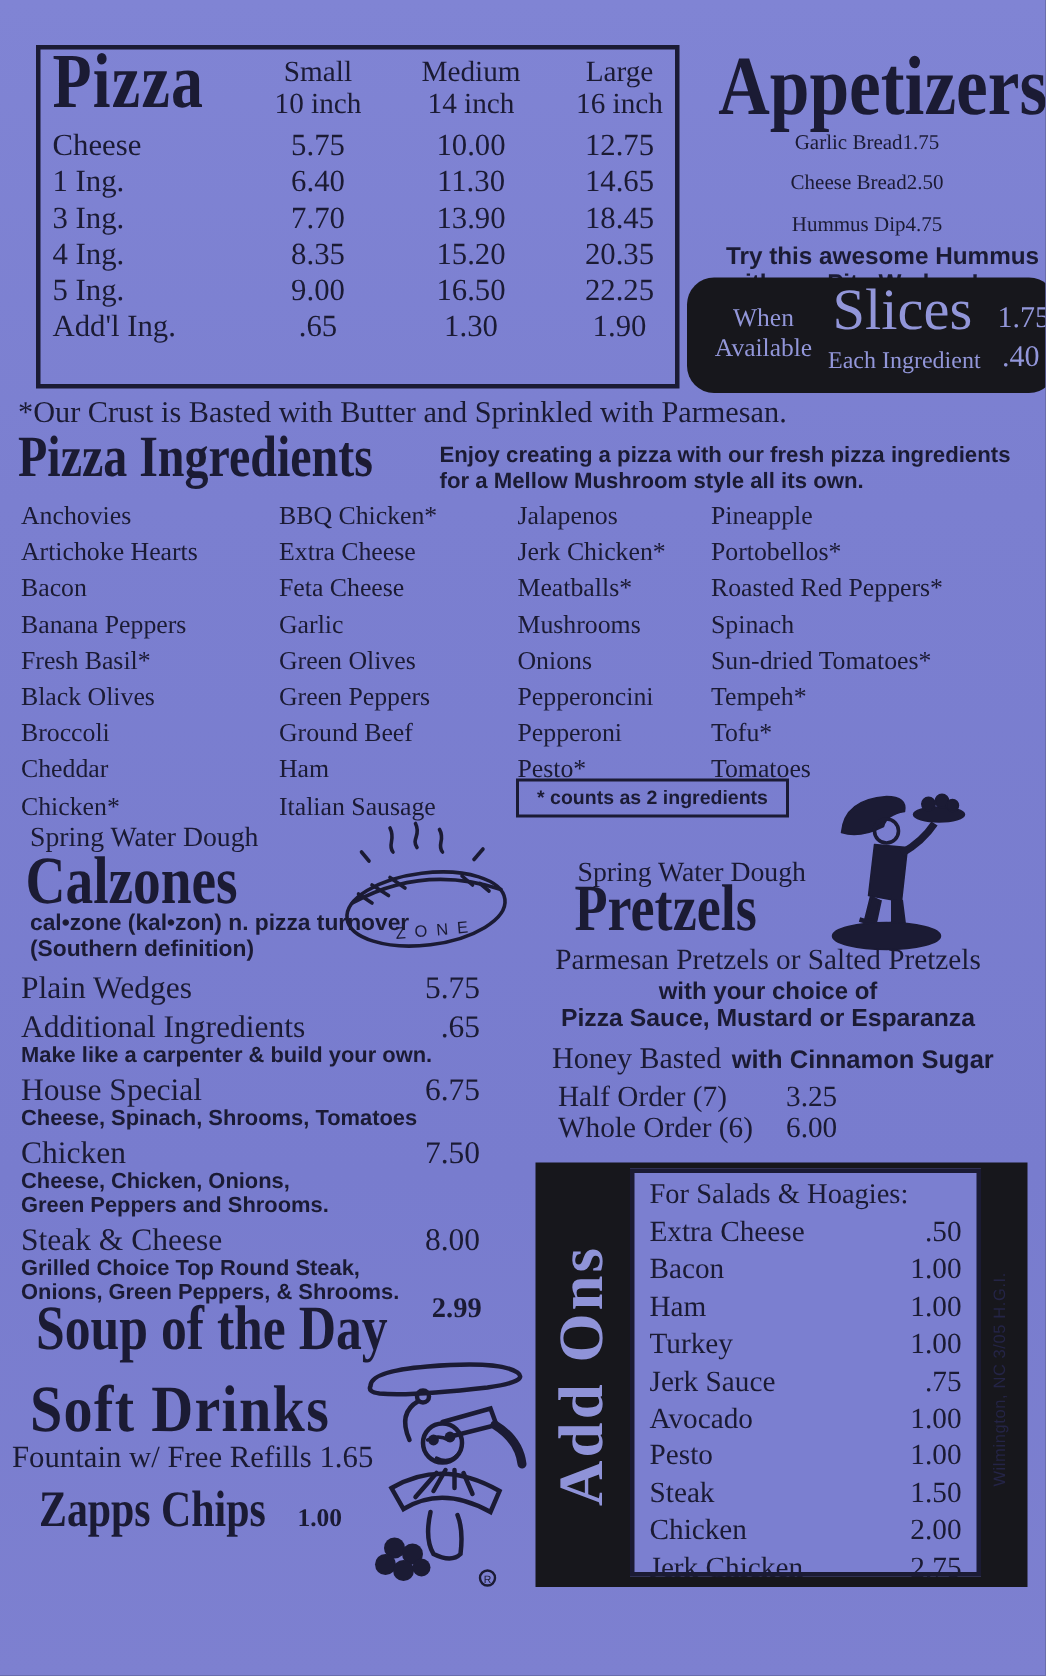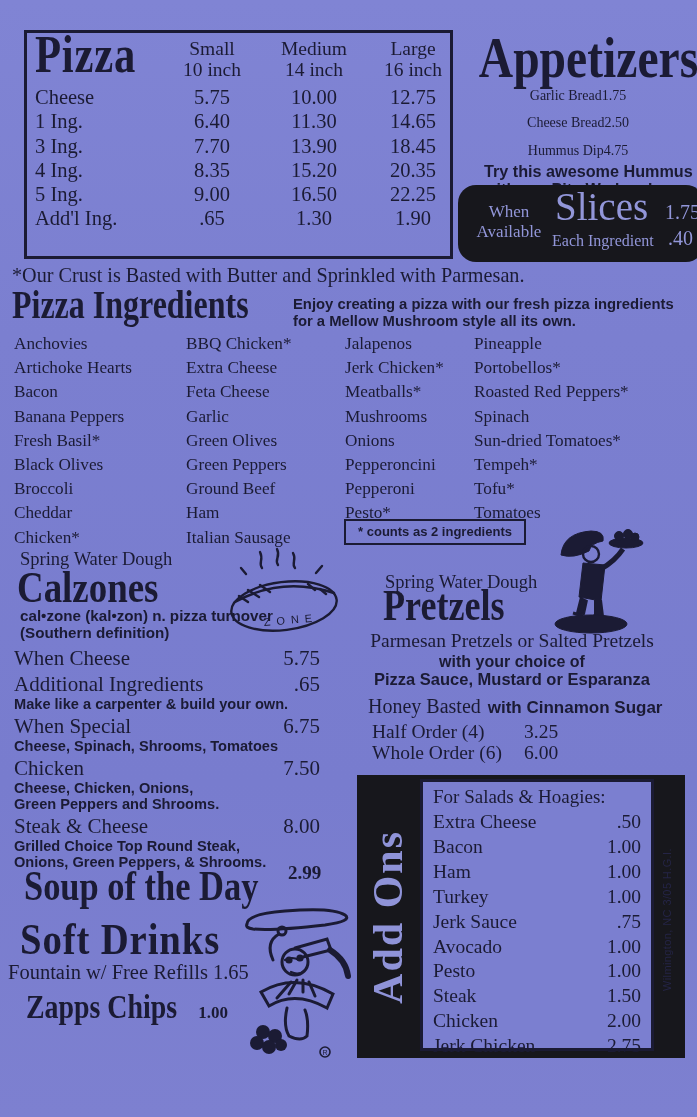--- a/index.html
+++ b/index.html
@@ -278,37 +278,37 @@
       <path d="M15 58 Q 62 32 114 49"></path>
       <path d="M19 52 l9 6 M28 46 l11 7 M40 41 l10 7 M88 40 l7 6 M100 45 l6 5"></path>
     </g>
     <text x="44" y="82" font-size="11" letter-spacing="6" fill="#1b1b34" font-family="Liberation Sans, sans-serif" transform="rotate(-5 44 82)">ZONE</text>
   </svg>
 
   <div class="cz-items">
 
       <div>
         <div class="cz-row">
-          <span>When Cheese</span>
+          <span>Plain Wedges</span>
           <span>5.75</span>
         </div>
         <div class="cz-desc"></div>
       </div>
 
       <div>
         <div class="cz-row">
           <span>Additional Ingredients</span>
           <span>.65</span>
         </div>
         <div class="cz-desc">Make like a carpenter &amp; build your own.</div>
       </div>
 
       <div>
         <div class="cz-row">
-          <span>When Special</span>
+          <span>House Special</span>
           <span>6.75</span>
         </div>
         <div class="cz-desc">Cheese, Spinach, Shrooms, Tomatoes</div>
       </div>
 
       <div>
         <div class="cz-row">
           <span>Chicken</span>
           <span>7.50</span>
         </div>
@@ -348,21 +348,21 @@
   <div class="pr-line1">Parmesan Pretzels or Salted Pretzels</div>
   <div class="pr-line2 sans">with your choice of</div>
   <div class="pr-line3 sans">Pizza Sauce, Mustard or Esparanza</div>
   <div class="pr-honey">
     <span>Honey Basted</span>
     <span class="sans">with Cinnamon Sugar</span>
   </div>
   <div class="pr-orders">
 
       <div class="pr-order">
-        <span>Half Order (4)</span>
+        <span>Half Order (7)</span>
         <span>3.25</span>
       </div>
 
       <div class="pr-order">
         <span>Whole Order (6)</span>
         <span>6.00</span>
       </div>
     </div>
 
   <div class="ao-box"></div>

